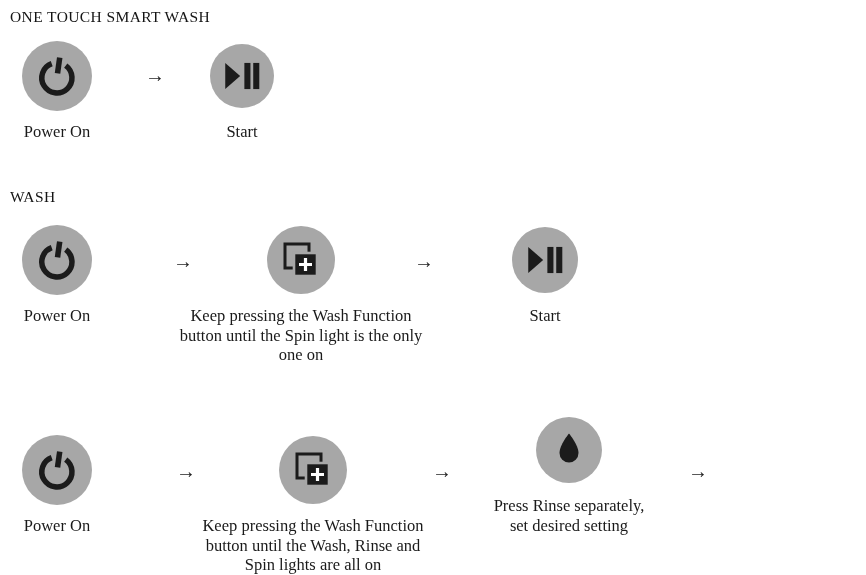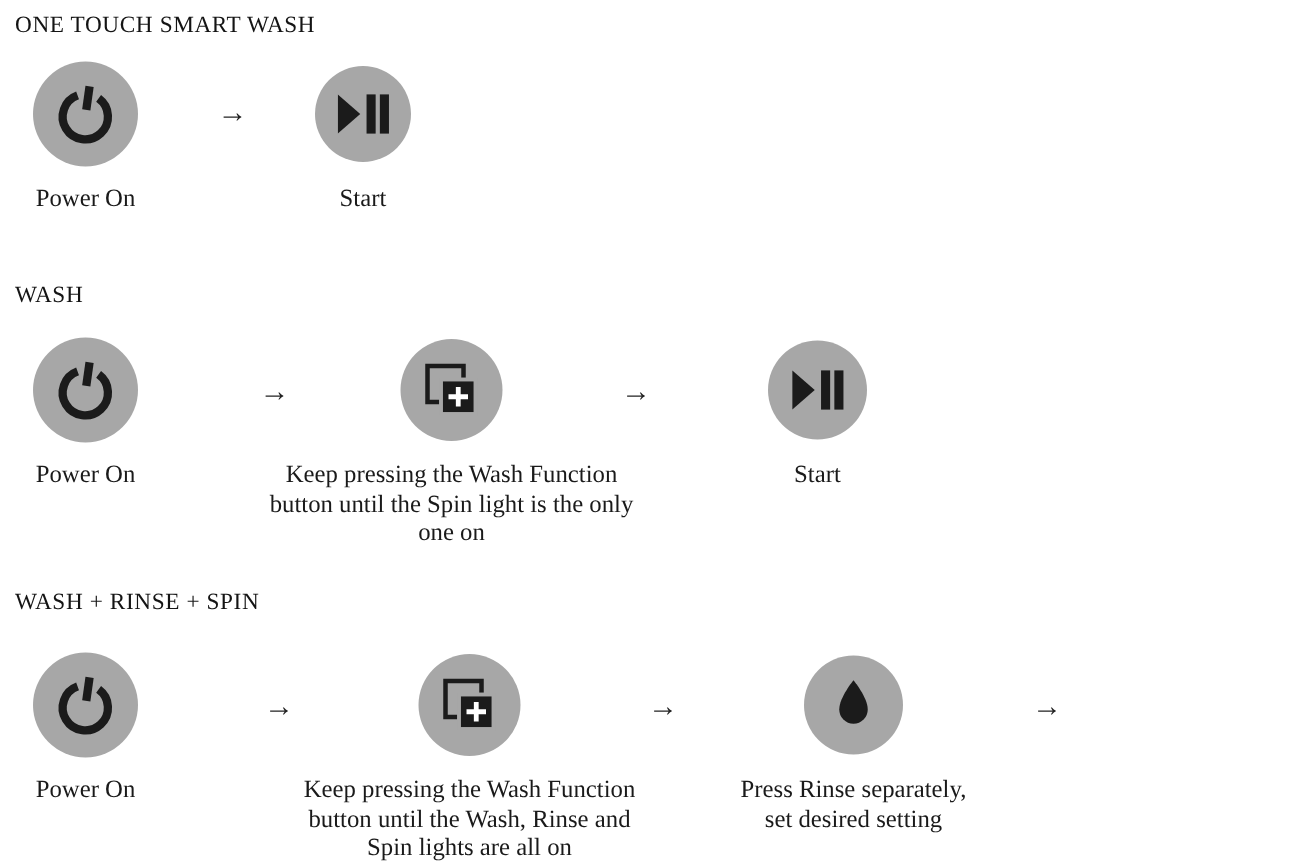--- a/index.html
+++ b/index.html
@@ -108,21 +108,20 @@
         <svg width="35" height="28" viewBox="0 0 37 30">
           <path d="M0 1 L16 15 L0 29 Z" fill="#1b1b1b"></path>
           <rect x="20.5" y="1" width="6.5" height="28" fill="#1b1b1b"></rect>
           <rect x="30" y="1" width="6.5" height="28" fill="#1b1b1b"></rect>
         </svg>
       </div>
     </div>
     <div class="step-label">Start</div>
   </div>
 
-  <div class="section-title" style="left:10px;top:392px">WASH + RINSE + SPIN</div>
 
   <div class="step" style="left:0px;top:435px;width:114px">
     <div class="circle-wrap">
       <div class="circle d70">
         <svg width="46" height="46" viewBox="0 0 24 25">
           <g transform="rotate(8 12 13)" stroke="#1b1b1b" stroke-width="3" fill="none">
             <path d="M12 2.4 V11"></path>
             <path d="M8.15 6.26 A8.2 8.2 0 1 0 15.85 6.26"></path>
           </g>
         </svg>
@@ -143,21 +142,21 @@
         </svg>
       </div>
     </div>
     <div class="step-label">Keep pressing the Wash Function
 button until the Wash, Rinse and
 Spin lights are all on</div>
   </div>
 
   <div class="arrow" style="left:429px;top:459px">→</div>
 
-  <div class="step" style="left:454px;top:435px;width:230px">
+  <div class="step" style="left:454px;top:415px;width:230px">
     <div class="circle-wrap">
       <div class="circle d66">
         <svg width="26" height="34" viewBox="0 0 26 34">
           <path d="M13 0.5 C13 0.5 3.5 12 3.5 20 A9.5 9.5 0 0 0 22.5 20 C22.5 12 13 0.5 13 0.5 Z" fill="#1b1b1b"></path>
         </svg>
       </div>
     </div>
     <div class="step-label">Press Rinse separately,
 set desired setting</div>
   </div>

